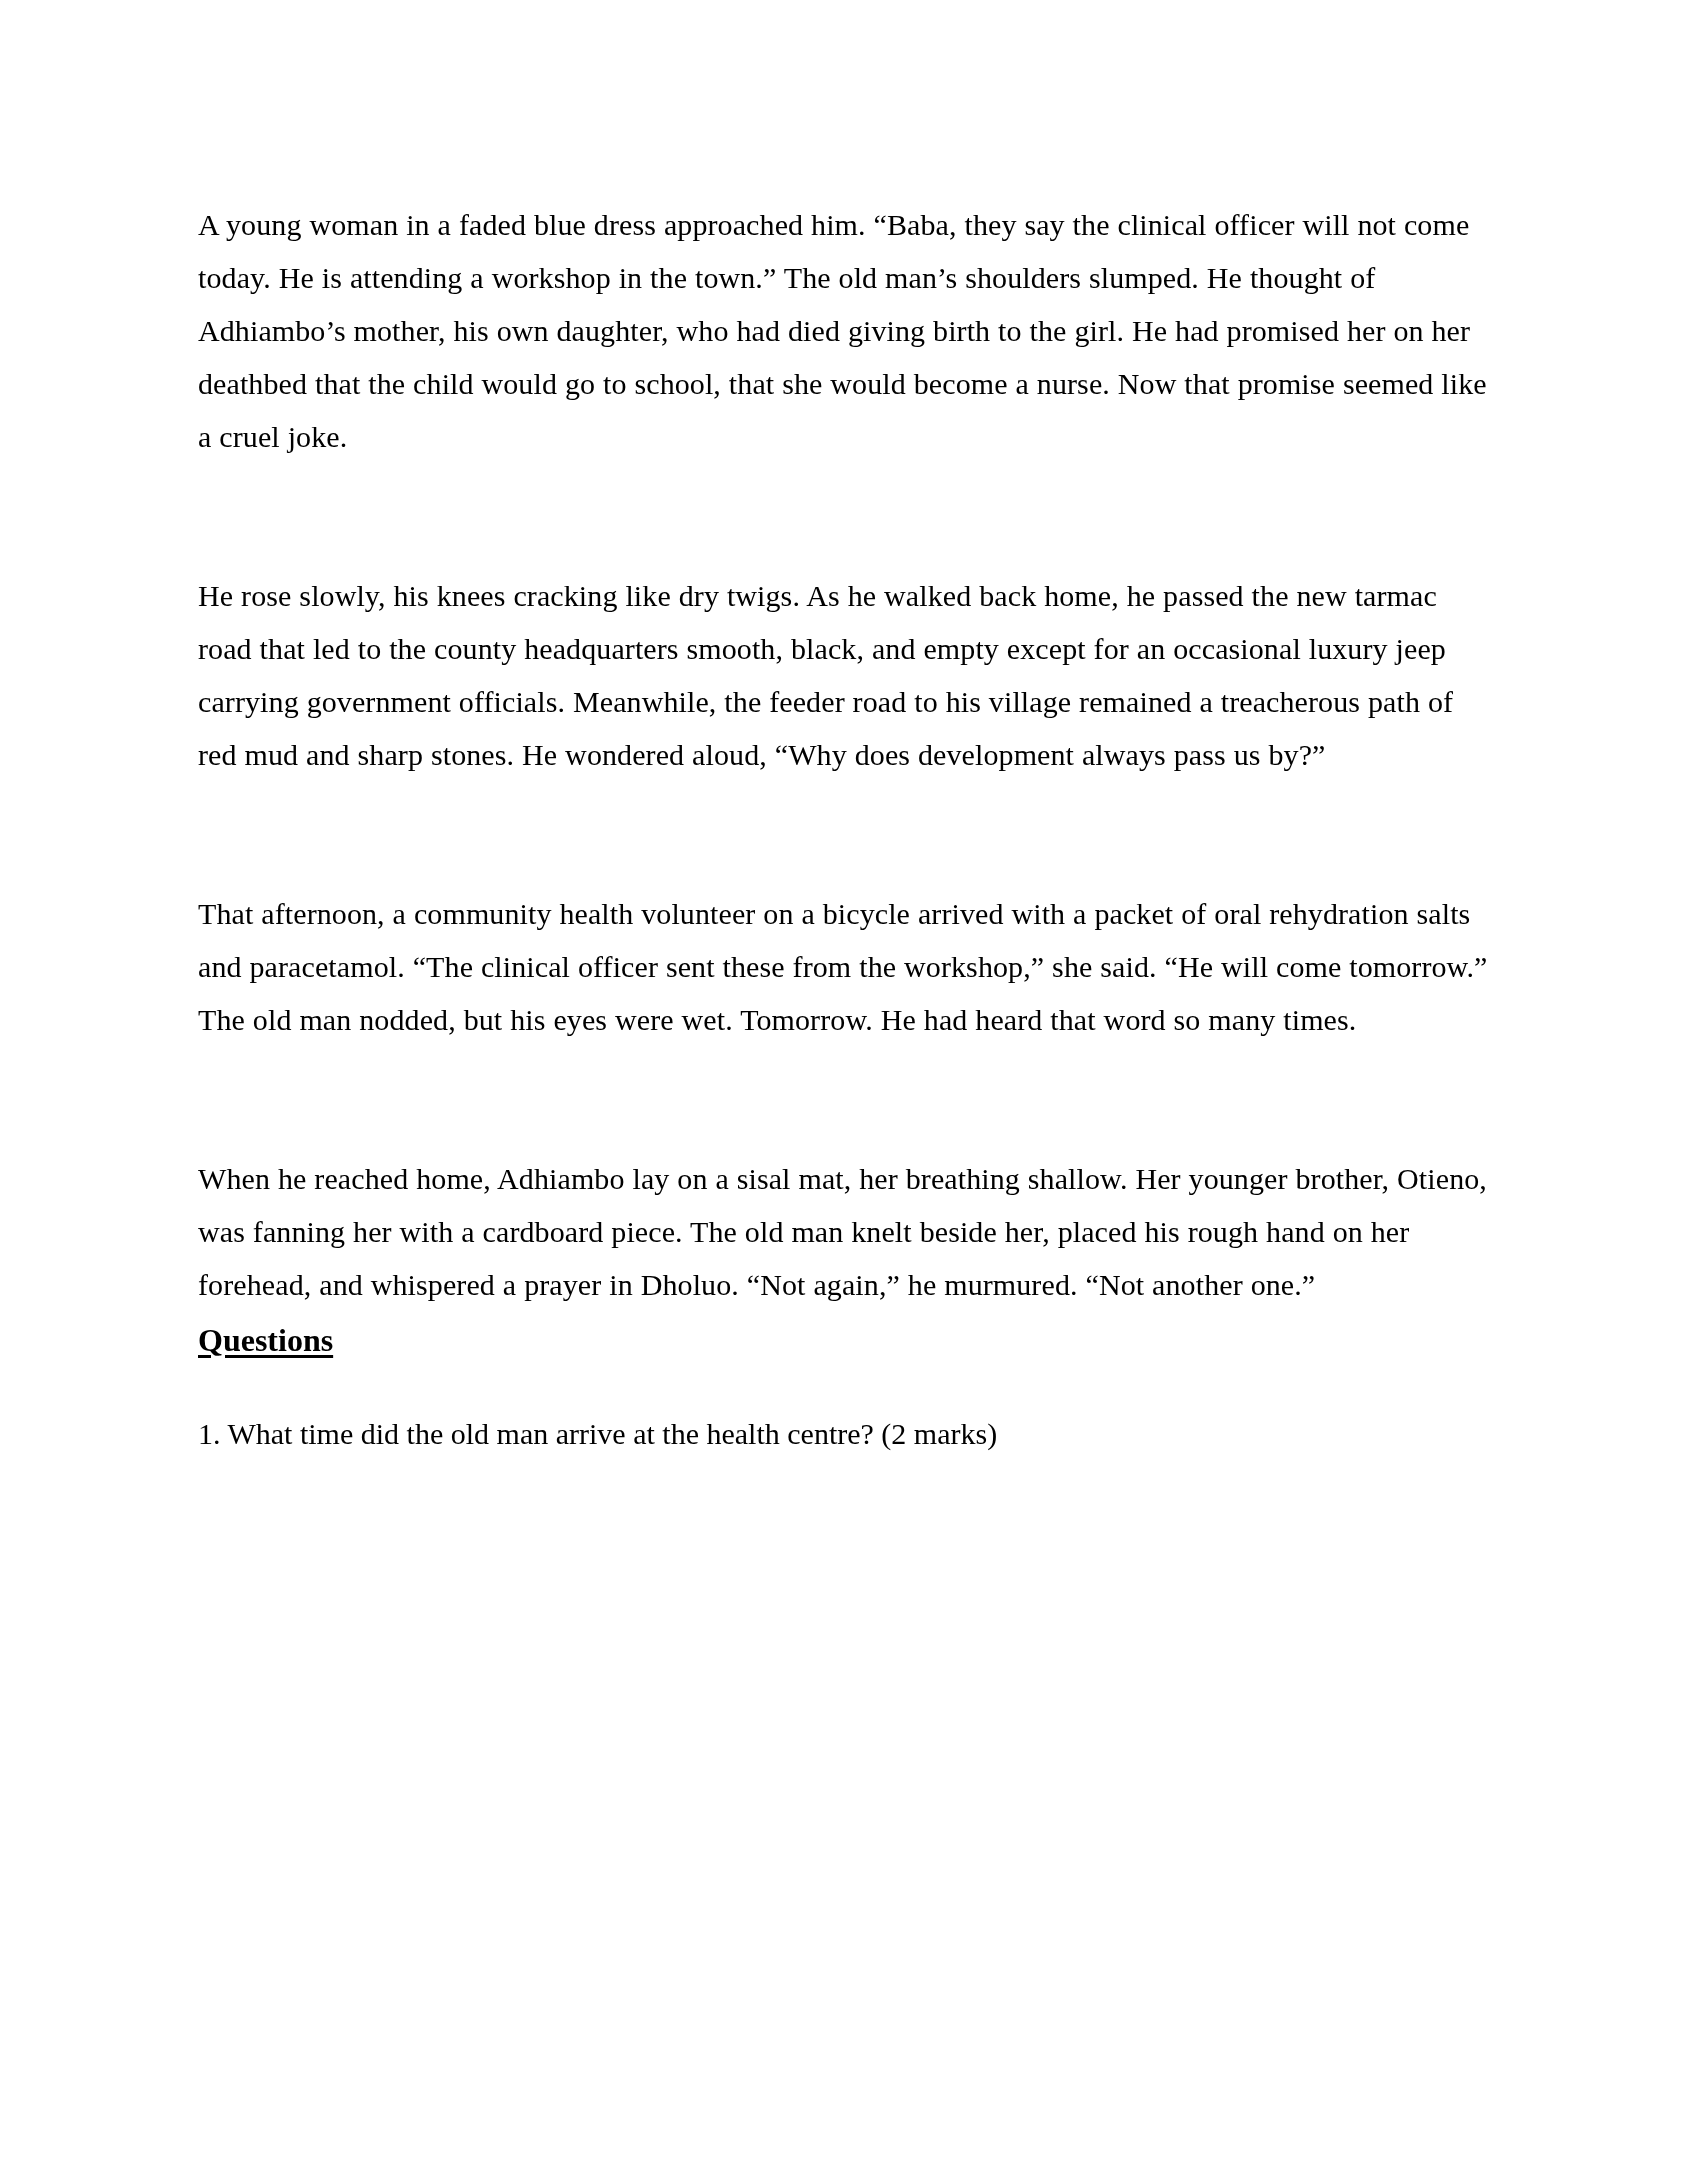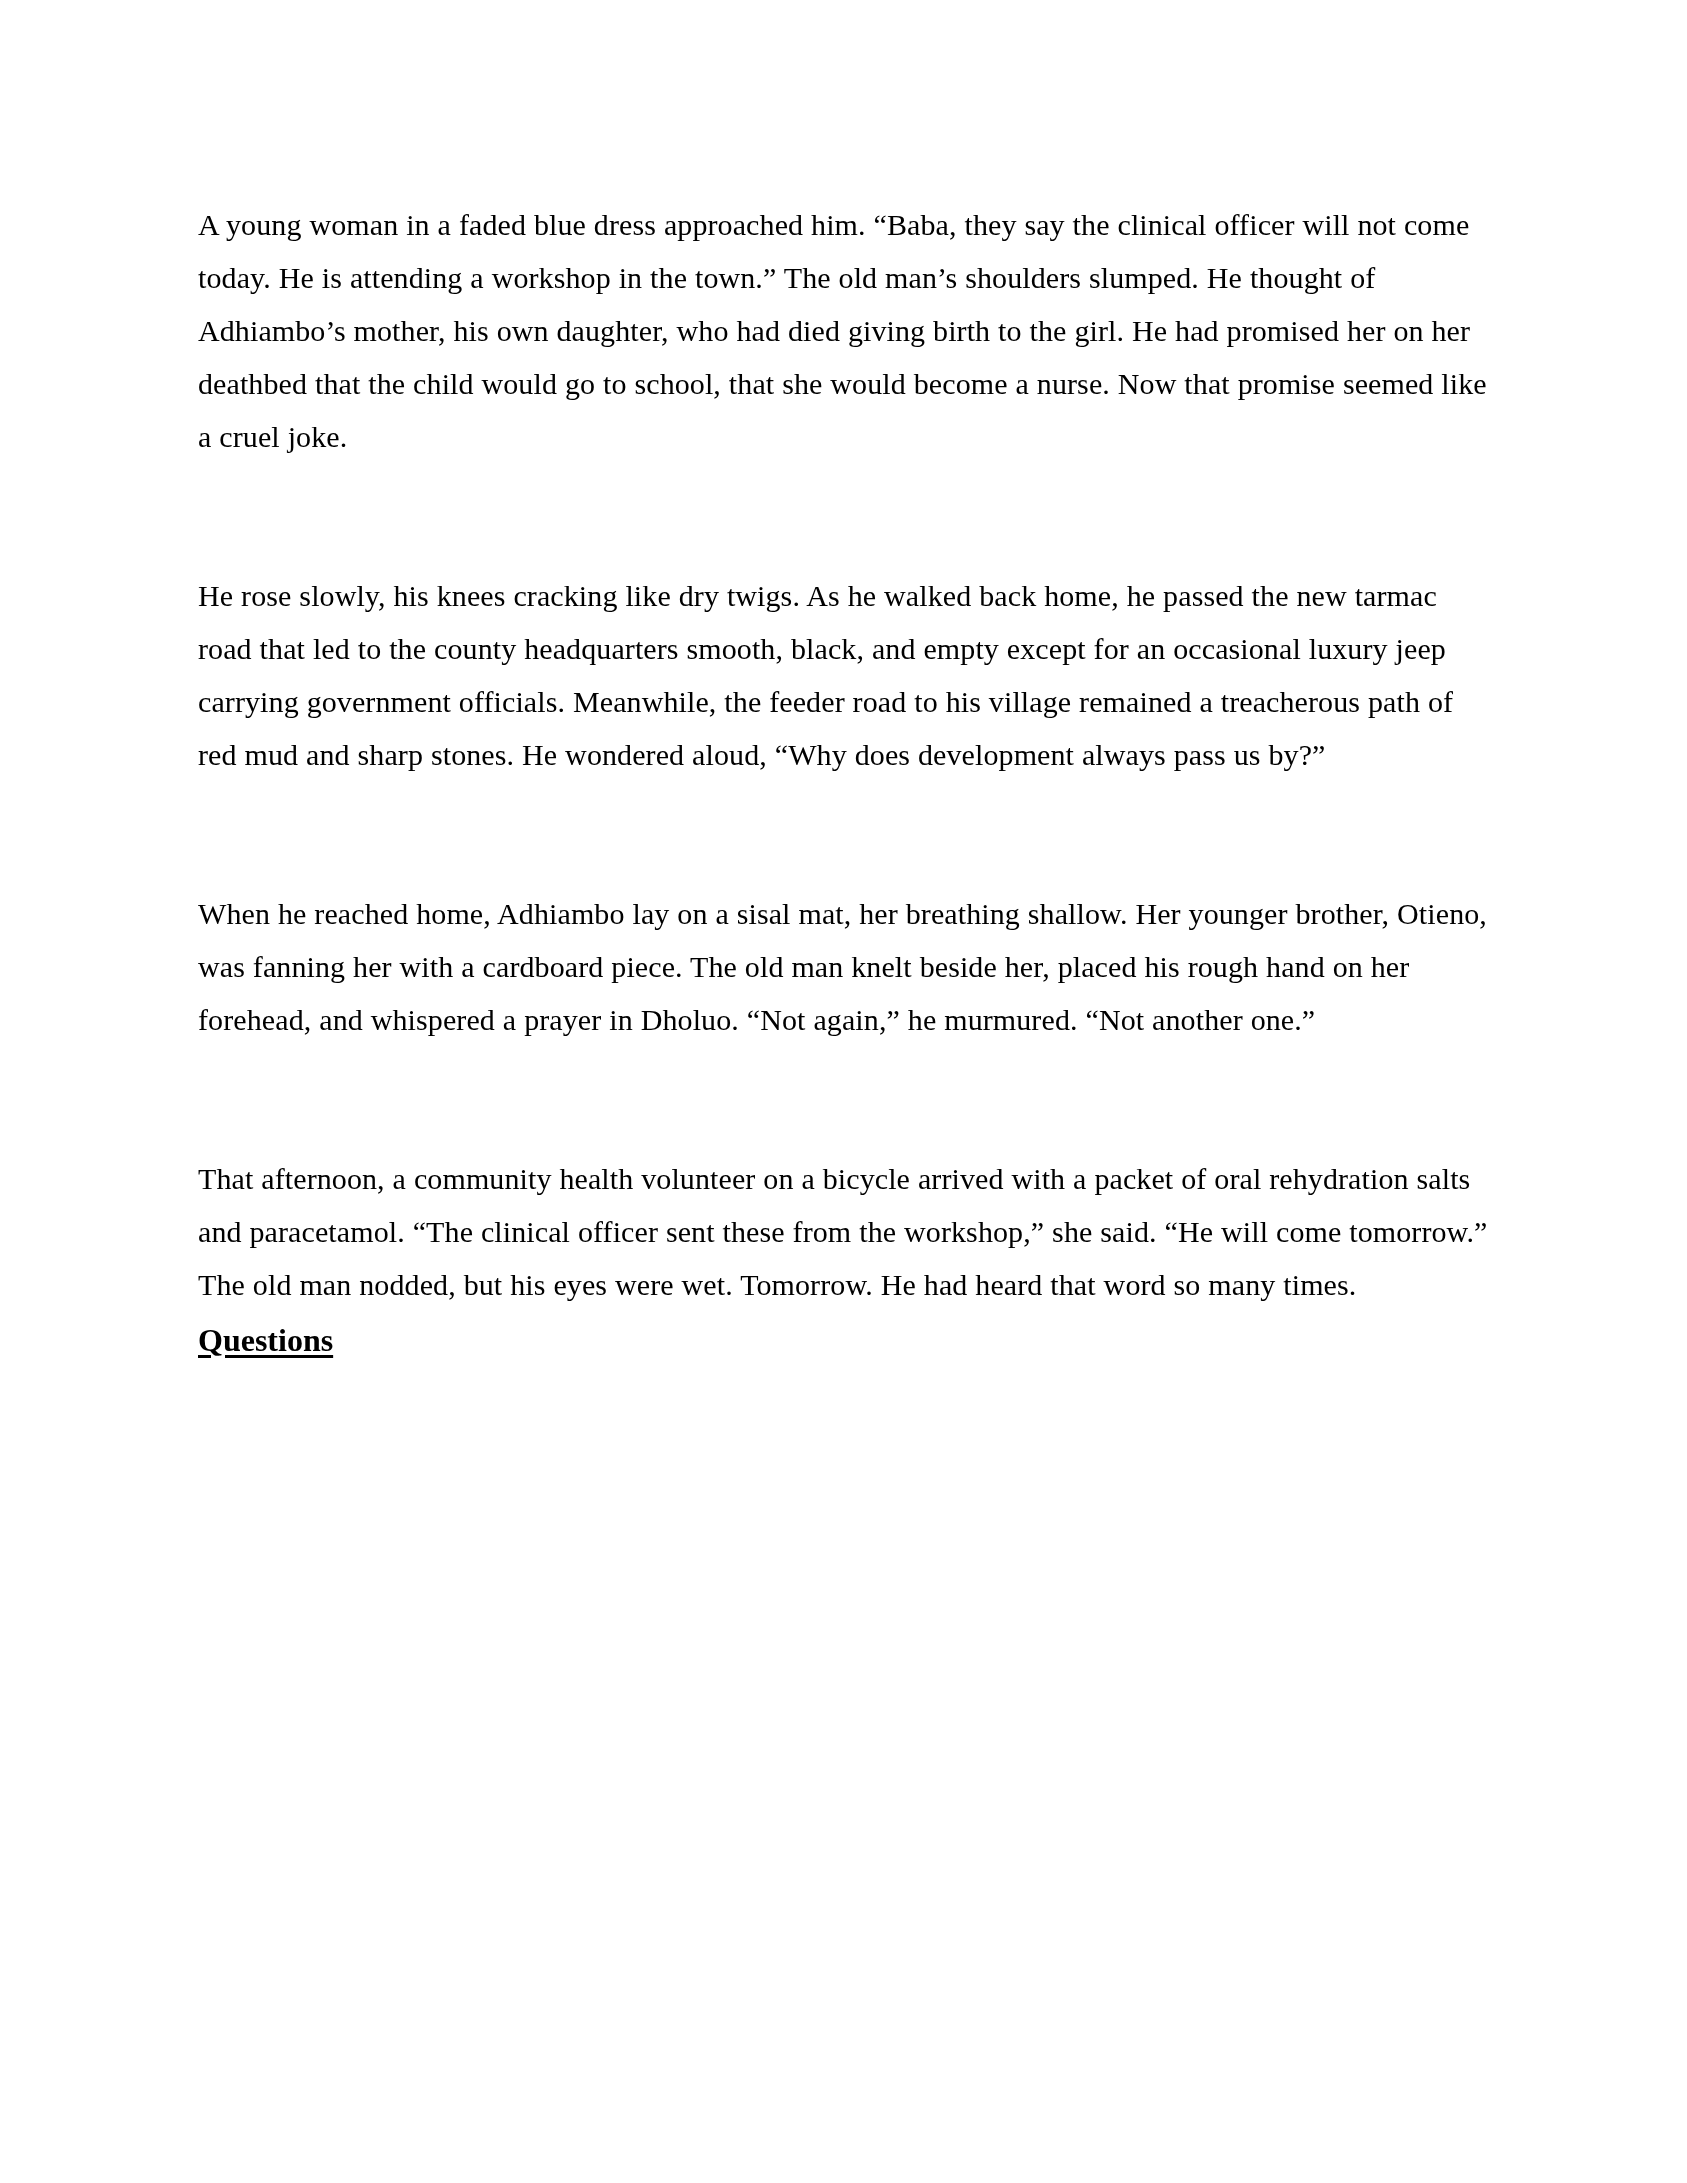--- a/index.html
+++ b/index.html
@@ -58,25 +58,26 @@
 </style>
 </head>
 <body>
 
 <div class="page">
   <div class="content">
 
     <article>
       <p class="passage-para">A young woman in a faded blue dress approached him. “Baba, they say the clinical officer will not come today. He is attending a workshop in the town.” The old man’s shoulders slumped. He thought of Adhiambo’s mother, his own daughter, who had died giving birth to the girl. He had promised her on her deathbed that the child would go to school, that she would become a nurse. Now that promise seemed like a cruel joke.</p>
       <p class="passage-para">He rose slowly, his knees cracking like dry twigs. As he walked back home, he passed the new tarmac road that led to the county headquarters smooth, black, and empty except for an occasional luxury jeep carrying government officials. Meanwhile, the feeder road to his village remained a treacherous path of red mud and sharp stones. He wondered aloud, “Why does development always pass us by?”</p>
+      <p class="passage-para">That afternoon, a community health volunteer on a bicycle arrived with a packet of oral rehydration salts and paracetamol. “The clinical officer sent these from the workshop,” she said. “He will come tomorrow.” The old man nodded, but his eyes were wet. Tomorrow. He had heard that word so many times.</p>
       <p class="passage-para">When he reached home, Adhiambo lay on a sisal mat, her breathing shallow. Her younger brother, Otieno, was fanning her with a cardboard piece. The old man knelt beside her, placed his rough hand on her forehead, and whispered a prayer in Dholuo. “Not again,” he murmured. “Not another one.”</p>
-      <p class="passage-para">That afternoon, a community health volunteer on a bicycle arrived with a packet of oral rehydration salts and paracetamol. “The clinical officer sent these from the workshop,” she said. “He will come tomorrow.” The old man nodded, but his eyes were wet. Tomorrow. He had heard that word so many times.</p>
     </article>
 
     <section class="questions-block">
       <div>
         <h2 class="questions-heading">Questions</h2>
       </div>
+      <p class="question-item">1. What time did the old man arrive at the health centre? (2 marks)</p>
     </section>
 
   </div>
 </div>
 
 
 </body></html>

